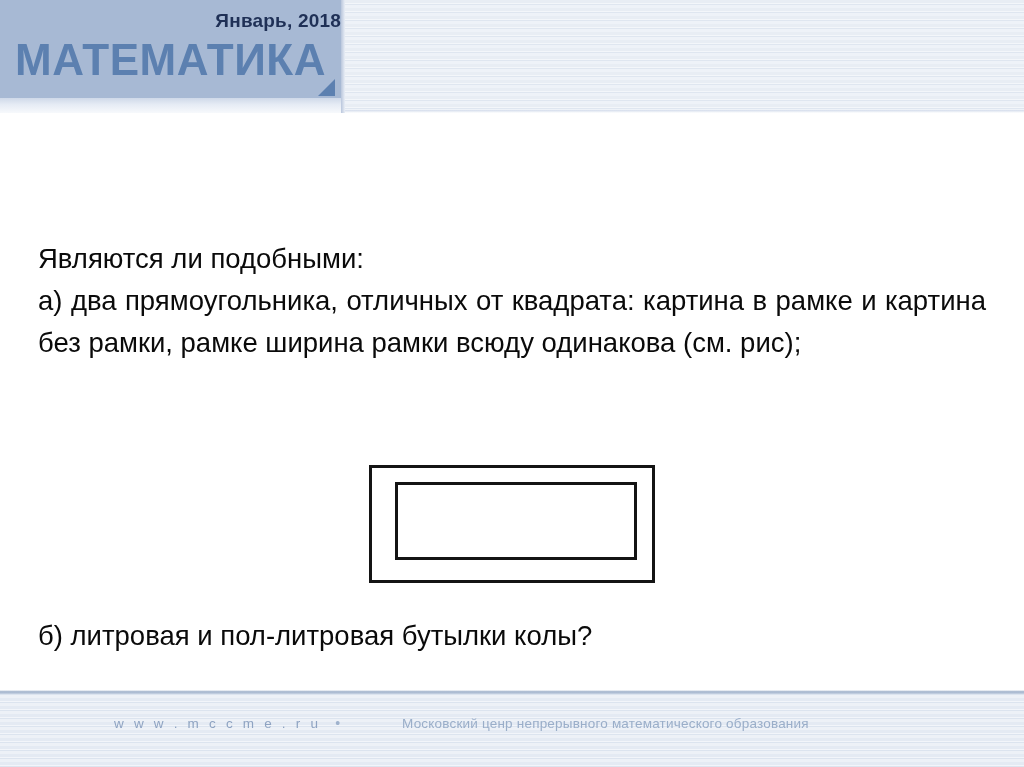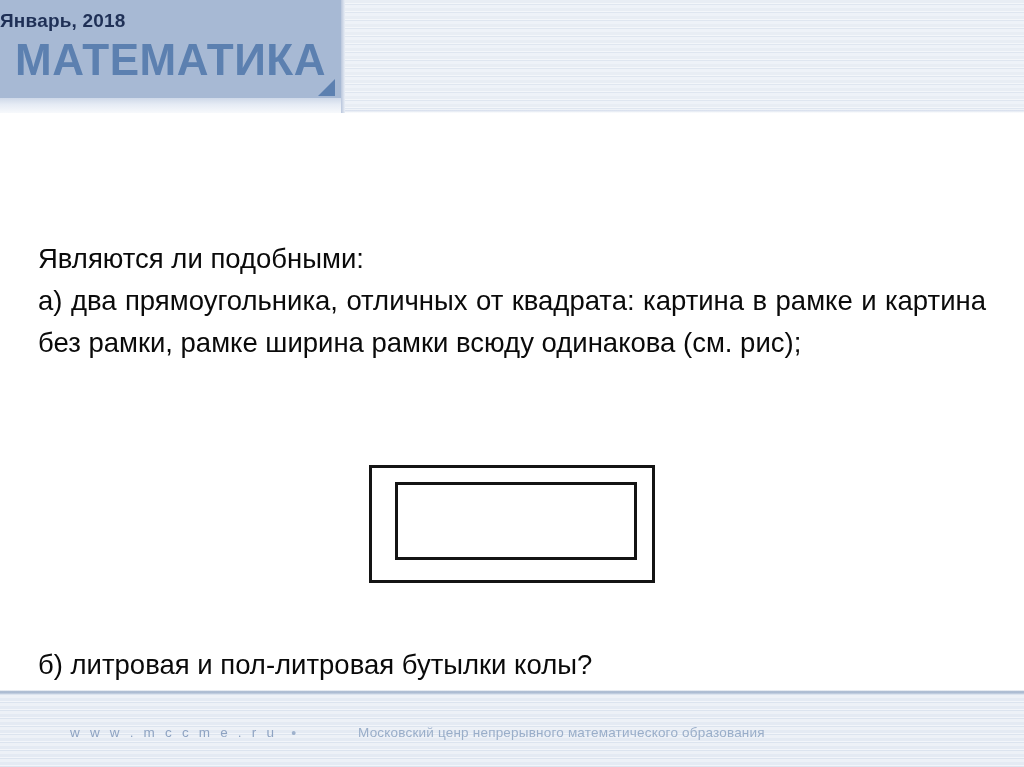--- a/index.html
+++ b/index.html
@@ -79,21 +79,21 @@
     width: 4px;
     height: 113px;
     background: linear-gradient(to right, #b9c6dc, #e9eef6);
   }
 
   .header-date {
     position: absolute;
     left: 0;
     top: 10px;
     width: 341px;
-    text-align: left;
+    text-align: right;
     font-size: 19px;
     font-weight: bold;
     color: #1f3056;
     letter-spacing: 0.2px;
     font-family: "Liberation Sans", sans-serif;
   }
   .header-subject {
     position: absolute;
     left: 0;
     top: 34px;
@@ -195,21 +195,21 @@
     white-space: pre;
   }
   .para-justify {
     text-align: justify;
     text-align-last: left;
   }
 
   .tail-text {
     position: absolute;
     left: 38px;
-    top: 644px;
+    top: 615px;
     width: 948px;
     font-size: 27.5px;
     line-height: 42px;
     color: #0a0a0a;
     text-align: left;
     white-space: pre;
     font-family: "Liberation Sans", sans-serif;
   }
 
   
@@ -269,23 +269,23 @@
     height: 4px;
     background: linear-gradient(to bottom, #ffffff 0%, #9fb1ca 45%, #c9d4e4 100%);
   }
   .footer-row {
     position: absolute;
     left: 0;
     top: 716px;
     width: 1024px;
     height: 24px;
     display: flex;
-    align-items: flex-end;
+    align-items: flex-start;
     justify-content: flex-start;
-    padding-left: 70px;
+    padding-left: 114px;
     box-sizing: border-box;
   }
   .footer-url {
     font-size: 13.5px;
     color: #8ea3c2;
     letter-spacing: 3.2px;
     font-family: "Liberation Sans", sans-serif;
     white-space: pre;
   }
   .footer-sep {

